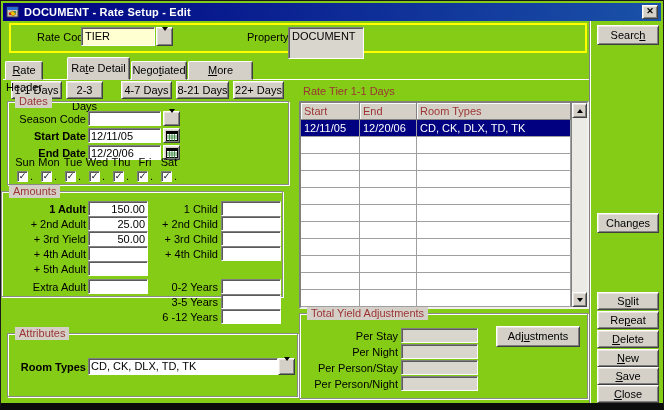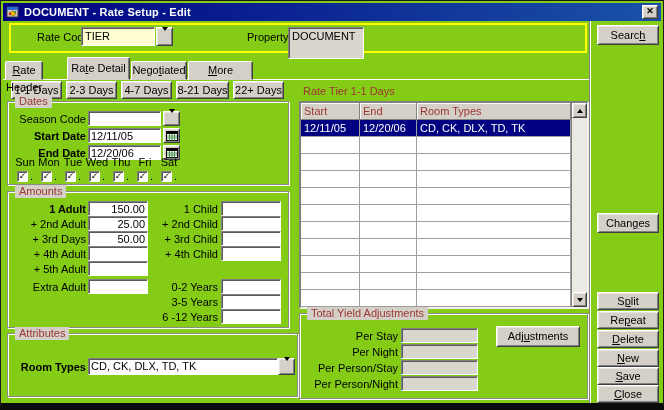--- a/index.html
+++ b/index.html
@@ -104,21 +104,21 @@
   <span class="lab" style="left:246px;top:30px;">Property</span>
   <div class="abs fld gray" style="left:287px;top:26px;width:76px;height:32px;">DOCUMENT</div>
 
   <div class="abs tab" style="left:4px;width:38px;"><u>R</u>ate Header</div>
   <div class="abs tab active" style="left:66px;width:63px;">Ra<u>t</u>e Detail</div>
   <div class="abs tab" style="left:130px;width:56px;">Nego<u>t</u>iated</div>
   <div class="abs tab" style="left:187px;width:65px;"><u>M</u>ore</div>
   <div class="abs tabedge"></div>
 
   <div class="abs b3d daybtn" style="left:10px;width:51px;">1-1 Days</div>
-  <div class="abs b3d daybtn" style="left:65px;width:51px;">2-3 Days</div>
+  <div class="abs b3d daybtn" style="left:65px;width:37px;">2-3 Days</div>
   <div class="abs b3d daybtn" style="left:120px;width:51px;">4-7 Days</div>
   <div class="abs b3d daybtn" style="left:175px;width:53px;">8-21 Days</div>
   <div class="abs b3d daybtn" style="left:232px;width:51px;">22+ Days</div>
 
   <span class="lab maroon" style="left:302px;top:84px;">Rate Tier 1-1 Days</span>
 
   <div class="group" style="left:6px;top:100px;width:282px;height:84px;">
     <span class="legend">Dates</span>
   </div>
   <span class="lab r" style="left:8px;top:112px;width:77px;">Season Code</span>
@@ -189,28 +189,28 @@
       </div>
       <div class="day">
         <div class="daylab">Sat</div>
         <div class="dayrow">
           <span class="cb">✓</span>
           <span class="dot">.</span>
         </div>
       </div>
     </div>
 
-  <div class="group" style="left:6px;top:190px;width:282px;height:137px;">
+  <div class="group" style="left:0;top:190px;width:282px;height:106px;">
     <span class="legend">Amounts</span>
   </div>
   <span class="lab r b" style="left:8px;top:202px;width:77px;">1 Adult</span>
   <div class="abs fld small num" style="left:87px;top:200px;width:60px;height:15px;">150.00</div>
   <span class="lab r" style="left:8px;top:217px;width:77px;">+ 2nd Adult</span>
   <div class="abs fld small num" style="left:87px;top:215px;width:60px;height:15px;">25.00</div>
-  <span class="lab r" style="left:8px;top:232px;width:77px;">+ 3rd Days</span>
+  <span class="lab r" style="left:8px;top:232px;width:77px;">+ 3rd Yield</span>
   <div class="abs fld small num" style="left:87px;top:230px;width:60px;height:15px;">50.00</div>
   <span class="lab r" style="left:8px;top:247px;width:77px;">+ 4th Adult</span>
   <div class="abs fld small num" style="left:87px;top:245px;width:60px;height:15px;"></div>
   <span class="lab r" style="left:8px;top:262px;width:77px;">+ 5th Adult</span>
   <div class="abs fld small num" style="left:87px;top:260px;width:60px;height:15px;"></div>
   <span class="lab r" style="left:8px;top:280px;width:77px;">Extra Adult</span>
   <div class="abs fld small num" style="left:87px;top:278px;width:60px;height:15px;"></div>
 
   <span class="lab r" style="left:148px;top:202px;width:69px;">1 Child</span>
   <div class="abs fld small num" style="left:220px;top:200px;width:60px;height:15px;"></div>

